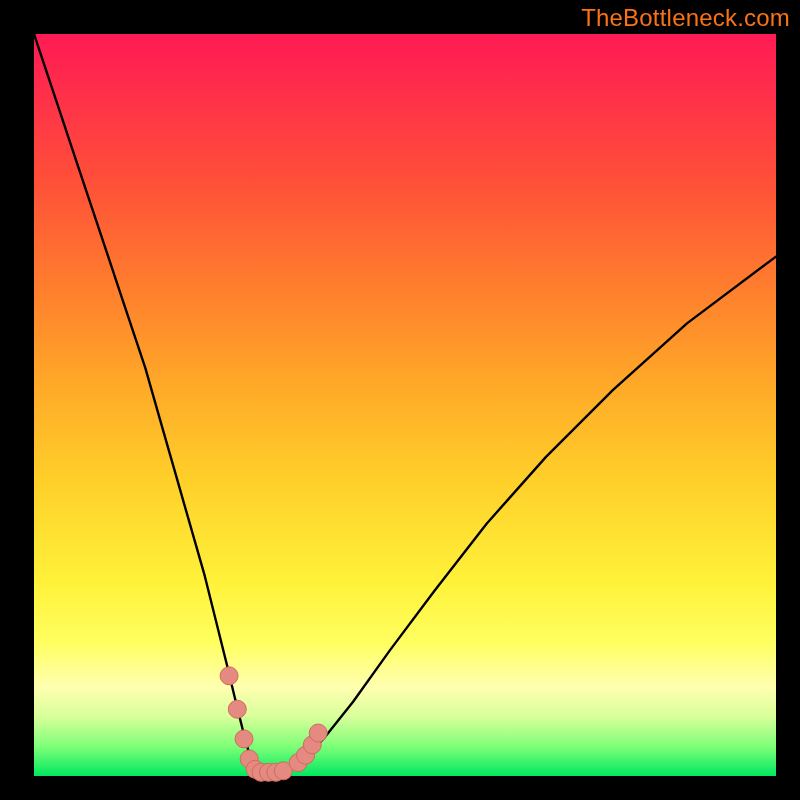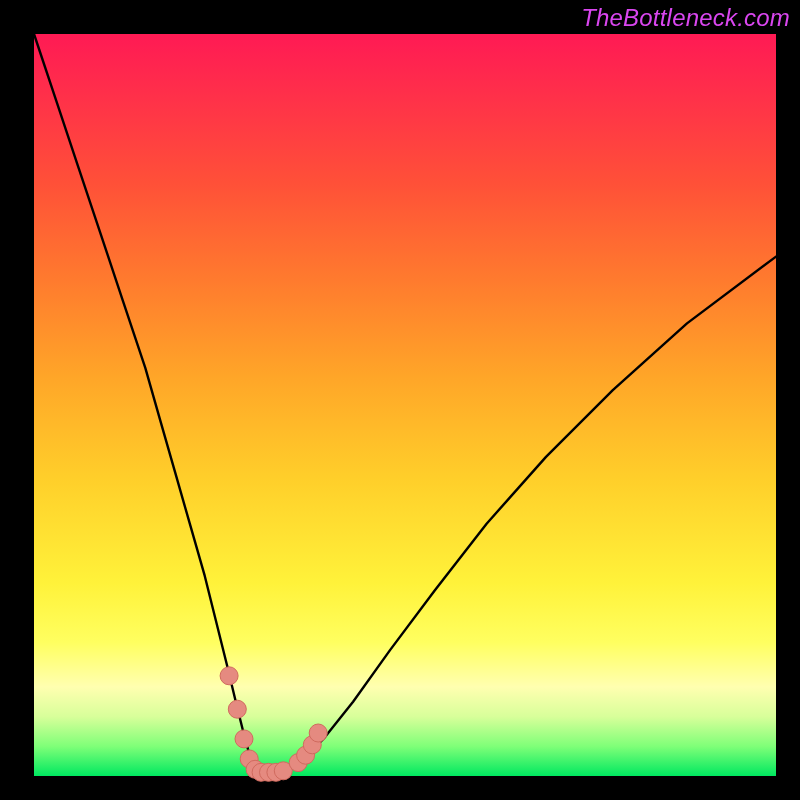--- a/index.html
+++ b/index.html
@@ -32,25 +32,24 @@
       #ffffb0 88%,
       #d8ff9a 92%,
       #7fff78 96%,
       #00e860 100%
     );
   }
   .watermark {
     position: absolute;
     top: 4px;
     right: 10px;
-    color: #d946ef;
+    color: #f97316;
     font-size: 24px;
     font-weight: 500;
     letter-spacing: 0.2px;
-    font-style: italic;
   }
   svg.curve {
     position: absolute;
     top: 0; left: 0;
   }
 </style>
 </head>
 <body>
 
 <div class="frame">

